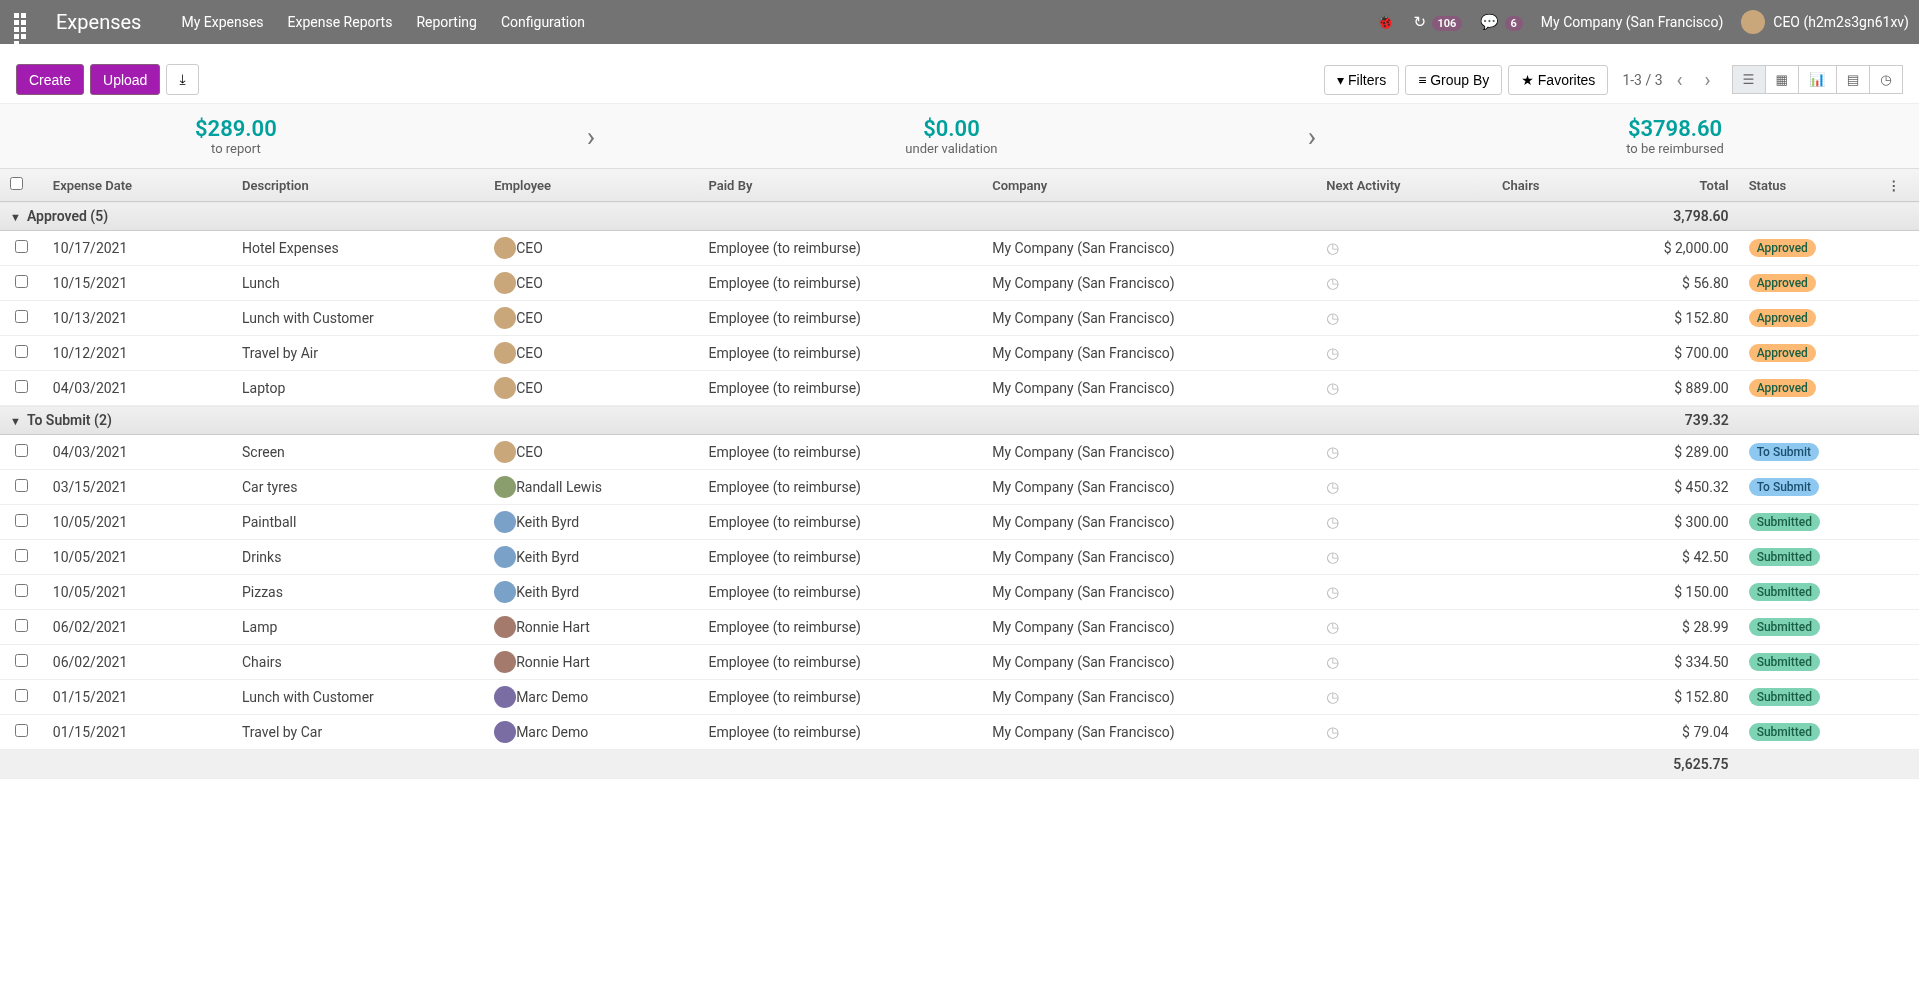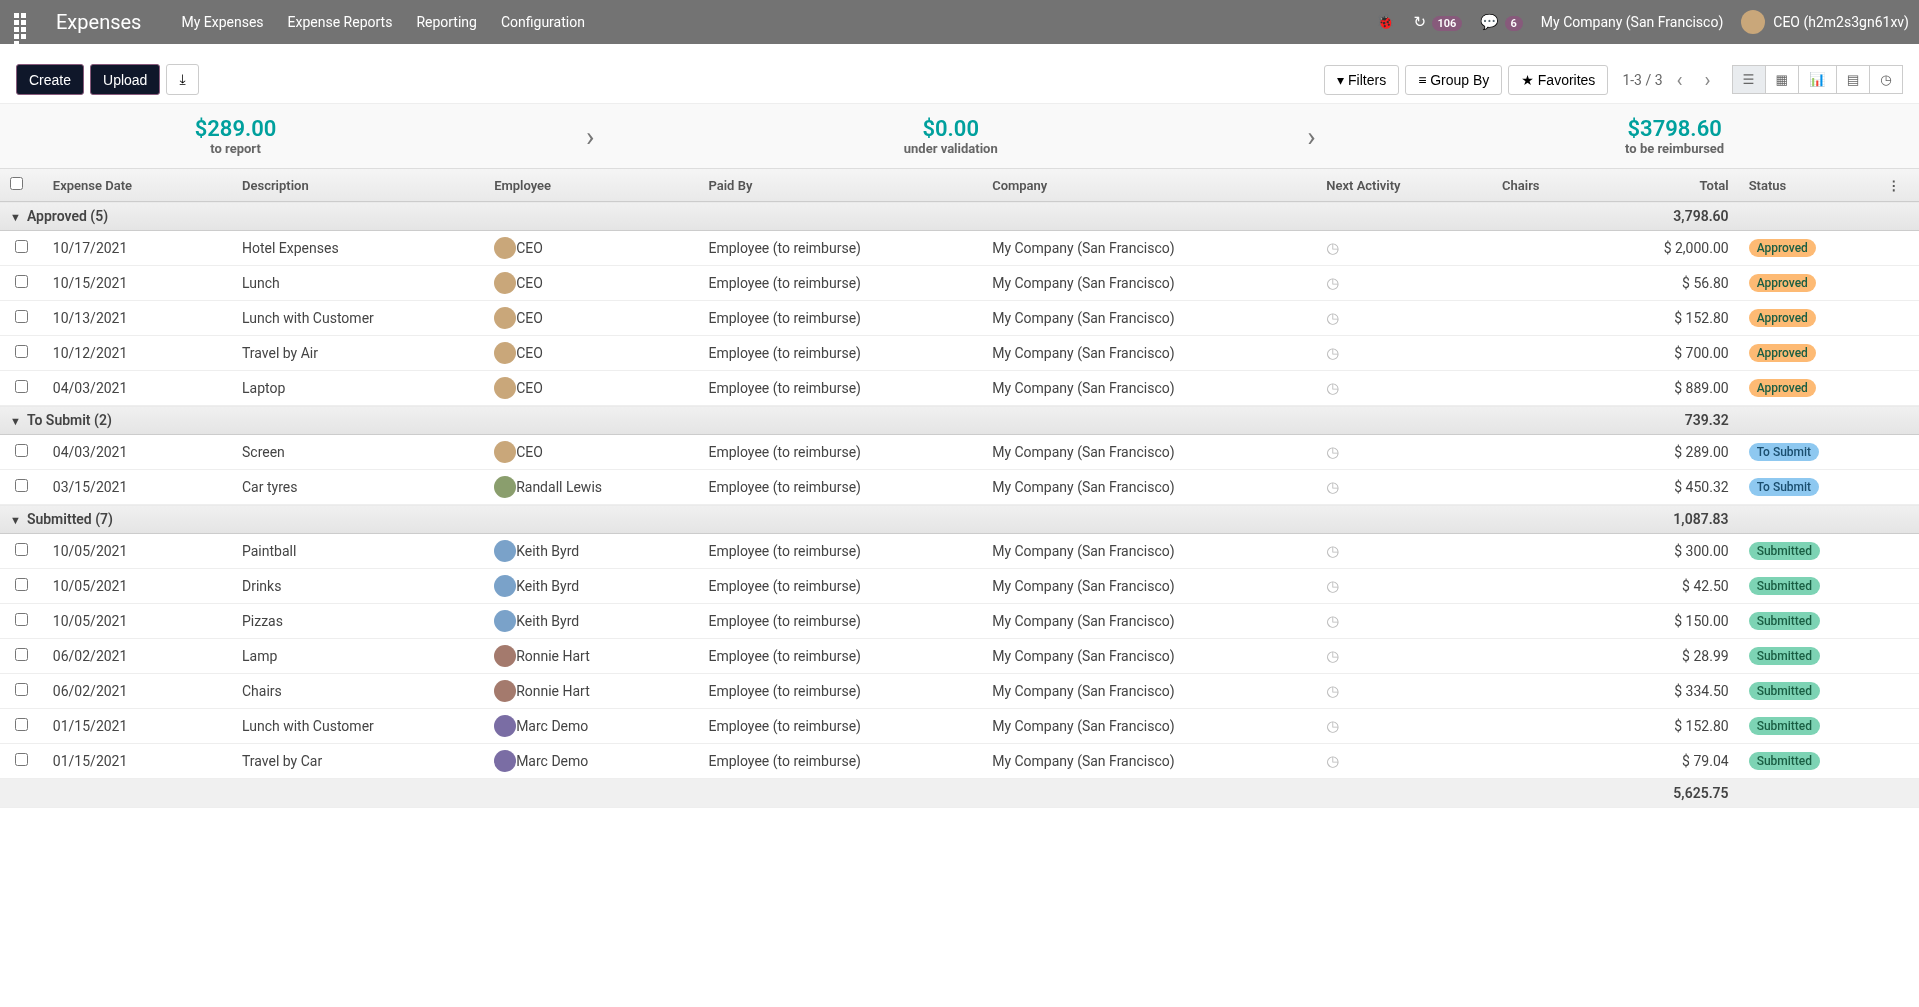--- a/index.html
+++ b/index.html
@@ -21,33 +21,33 @@
 .page-title { font-size: 20px; color: #555; }
 .search-wrap { margin-left: auto; display: flex; align-items: center; border-bottom: 1px solid #ccc; width: 740px; }
 .facet { background: #e9ecef; border: 1px solid #ccc; border-radius: 3px; display: flex; align-items: center; margin-right: 6px; }
 .facet-icon { background: #00A09D; color: #fff; padding: 4px 6px; border-radius: 3px 0 0 3px; }
 .facet-label { padding: 0 6px; color: #555; }
 .facet-remove { padding: 0 6px; color: #888; cursor: pointer; font-weight: bold; }
 .search-input { border: none; outline: none; flex: 1; padding: 6px; font-size: 14px; }
 .search-btn { background: none; border: none; cursor: pointer; color: #666; padding: 4px; }
 .cp-row2 { display: flex; align-items: center; margin-top: 10px; padding-bottom: 8px; }
 .btn { border: 1px solid #ccc; background: #fff; padding: 6px 12px; border-radius: 3px; cursor: pointer; font-size: 14px; }
-.btn-primary { background: #0f172a; color: #fff; border-color: #875A7B; }
+.btn-primary { background: #a21caf; color: #fff; border-color: #875A7B; }
 .btn-group { display: flex; gap: 6px; }
 .toolbar-right { margin-left: auto; display: flex; align-items: center; gap: 14px; }
 .filter-group { display: flex; gap: 6px; }
 .pager { display: flex; align-items: center; gap: 6px; color: #666; }
 .pager-arrow { padding: 4px 8px; cursor: pointer; color: #888; font-size: 20px; line-height: 1; }
 .view-switch { display: flex; }
 .view-btn { border: 1px solid #ccc; background: #fff; padding: 6px 10px; cursor: pointer; color: #666; margin-left: -1px; }
 .view-btn.active { background: #e9ecef; }
 .dashboard { display: flex; align-items: center; justify-content: space-around; padding: 12px 40px; background: #f9f9f9; border-top: 1px solid #eee; border-bottom: 1px solid #ddd; }
 .dash-item { text-align: center; }
 .dash-value { color: #00A09D; font-size: 22px; font-weight: 600; }
-.dash-label { color: #666; font-size: 13px; font-weight: 700; }
+.dash-label { color: #666; font-size: 13px; font-weight: 400; }
 .dash-chevron { font-size: 28px; color: #777; }
 table.expense-list { width: 100%; border-collapse: collapse; }
 table.expense-list th { background: linear-gradient(#f5f5f5, #e9e9e9); text-align: left; padding: 8px 10px; border-bottom: 1px solid #ccc; font-weight: 600; color: #555; font-size: 13px; }
 table.expense-list th.num, table.expense-list td.num { text-align: right; }
 table.expense-list td { padding: 6px 10px; border-bottom: 1px solid #eee; color: #444; }
 tr.group-header td { background: linear-gradient(#f0f0f0, #e4e4e4); font-weight: 600; color: #444; border-bottom: 1px solid #ccc; }
 tr.group-header .caret { margin-right: 6px; font-size: 11px; }
 .checkbox-cell { width: 34px; text-align: center; }
 .checkbox-cell input { cursor: pointer; }
 .emp-cell { display: flex; align-items: center; gap: 0; }
@@ -321,27 +321,20 @@
           </div>
         </td>
       <td>Employee (to reimburse)</td>
       <td>My Company (San Francisco)</td>
       <td><span class="activity-icon">◷</span></td>
       <td class="num"></td>
       <td class="num">$ 450.32</td>
       <td><span class="status-tag status-tosubmit">To Submit</span></td>
       <td></td>
       </tr>
-      <tr class="group-header">
-        <td colspan="7"><span class="caret">▼</span><span>Submitted (7)</span></td>
-        <td class="num"></td>
-        <td class="num">1,087.83</td>
-        <td></td>
-        <td></td>
-      </tr>
       <tr>
       <td class="checkbox-cell"><input type="checkbox" style=""></td>
       <td>10/05/2021</td>
       <td>Paintball</td>
       <td>
           <div class="emp-cell">
             <span class="emp-avatar avatar-2"></span>
             <span>Keith Byrd</span>
           </div>
         </td>

